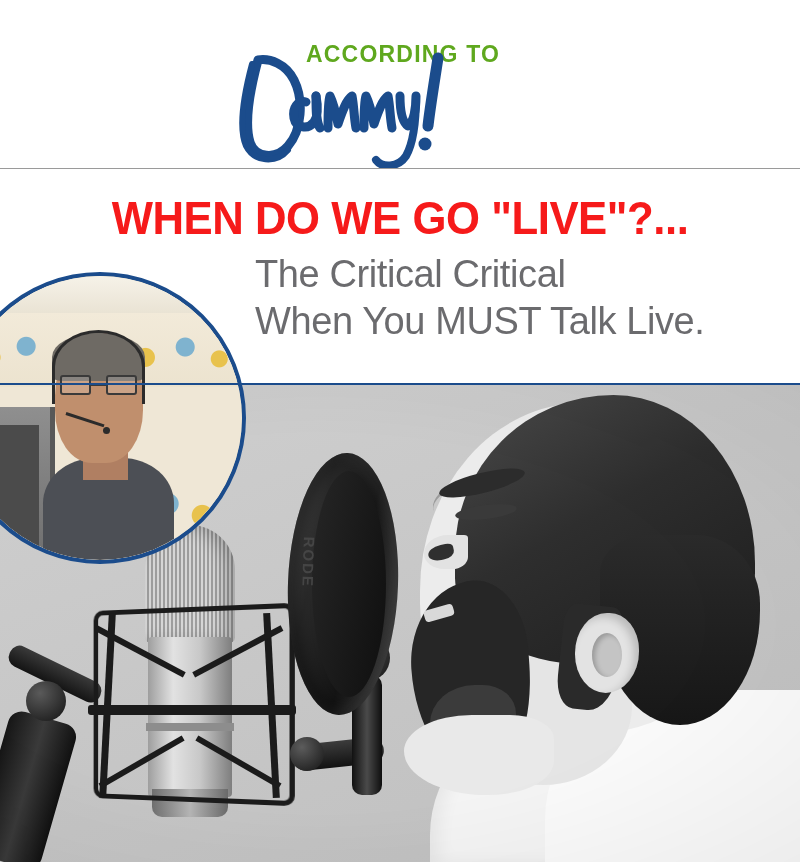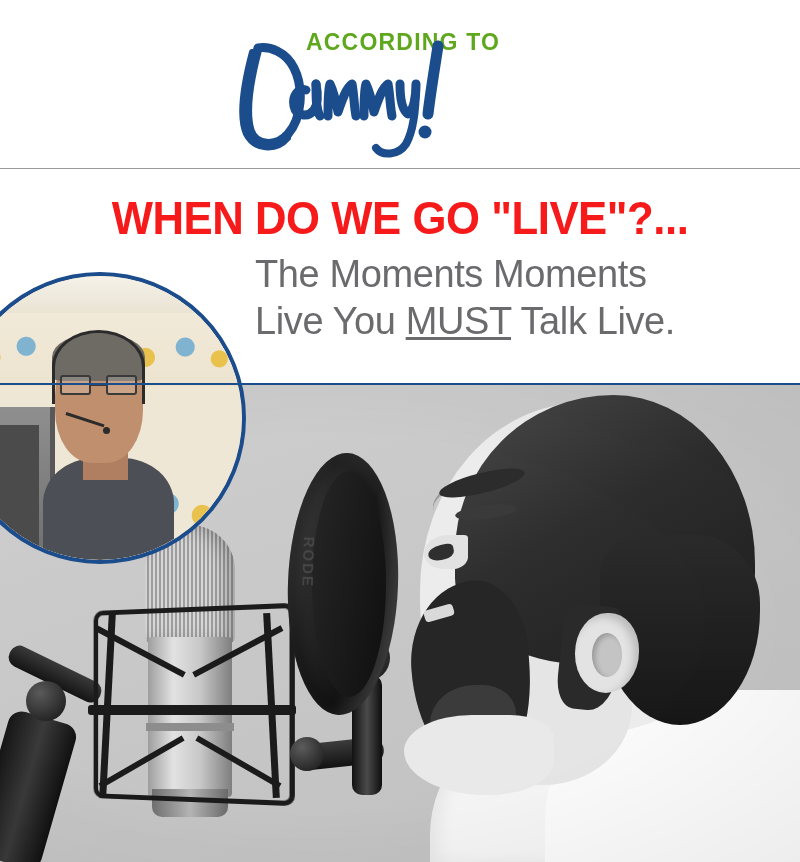--- a/index.html
+++ b/index.html
@@ -13,21 +13,21 @@
 
   
   #page { position:relative; width:800px; height:862px; background:#fff; overflow:hidden; }
 
   
   #logo-band {
     position:absolute; left:0; top:0; width:800px; height:169px;
     background:#fff;
   }
   #logo-lockup {
-    position:absolute; left:0; top:0; width:643px; height:169px;
+    position:absolute; left:0; top:12px; width:643px; height:169px;
   }
   #according-to {
     position:absolute; left:306px; top:29px;
     font-family:"Liberation Sans", sans-serif;
     font-weight:bold; font-size:23px; letter-spacing:1.2px;
     color:#5FA81E; white-space:nowrap;
   }
   #danny-script {
     position:absolute; left:228px; top:30px;
     width:240px; height:130px;
@@ -64,21 +64,21 @@
   #subtitle {
     position:absolute; left:255px; top:82px; width:520px;
     font-family:"Liberation Sans", sans-serif;
     font-weight:400;
     font-size:38px;
     line-height:47px;
     color:#6B6B6E;
     text-align:left;
     letter-spacing:-0.4px;
   }
-  #subtitle .must { text-decoration:underline; text-underline-offset:3px; }
+  #subtitle .must { text-underline-offset:3px; }
 
   
   #avatar {
     position:absolute; left:-46px; top:272px;
     width:292px; height:292px;
     border-radius:50%;
     border:4px solid #1B4C8C;
     overflow:hidden;
     background:#d8d2c4;
     z-index:5;
@@ -419,22 +419,22 @@
       </svg>
 
     </div>
     <div id="rule-top"></div>
   </div>
 
   <div id="title-band">
     <div id="headline">WHEN DO WE GO "LIVE"?...</div>
 
     <div id="subtitle">
-      <div>The Moments Moments</div>
-      <div><span>Live You </span><span class="must">MUST</span><span> Talk Live.</span></div>
+      <div>The Critical Critical</div>
+      <div><span>When You </span><span class="must">MUST</span><span> Talk Live.</span></div>
     </div>
   </div>
 
   <div id="avatar">
     <div id="avatar-clip">
       <div class="av-wall"></div>
       <div class="av-ceiling"></div>
       <div class="av-mural"></div>
       <div class="av-mural2"></div>
       <div class="av-door">

